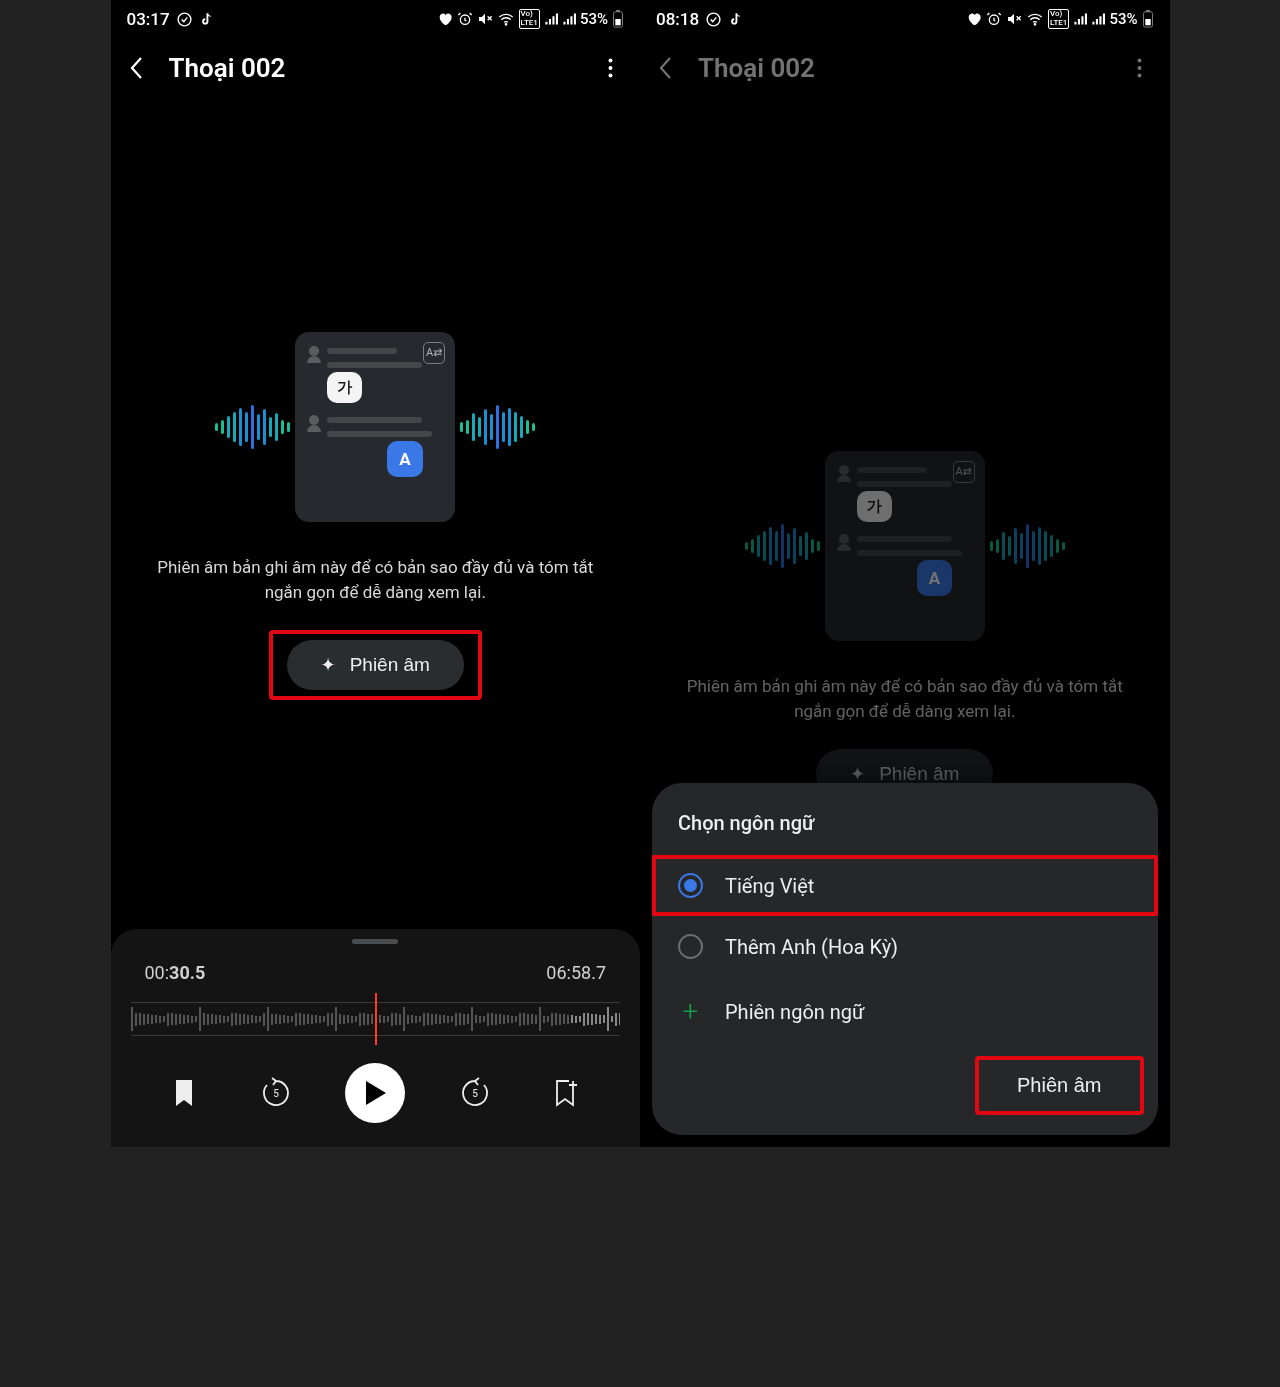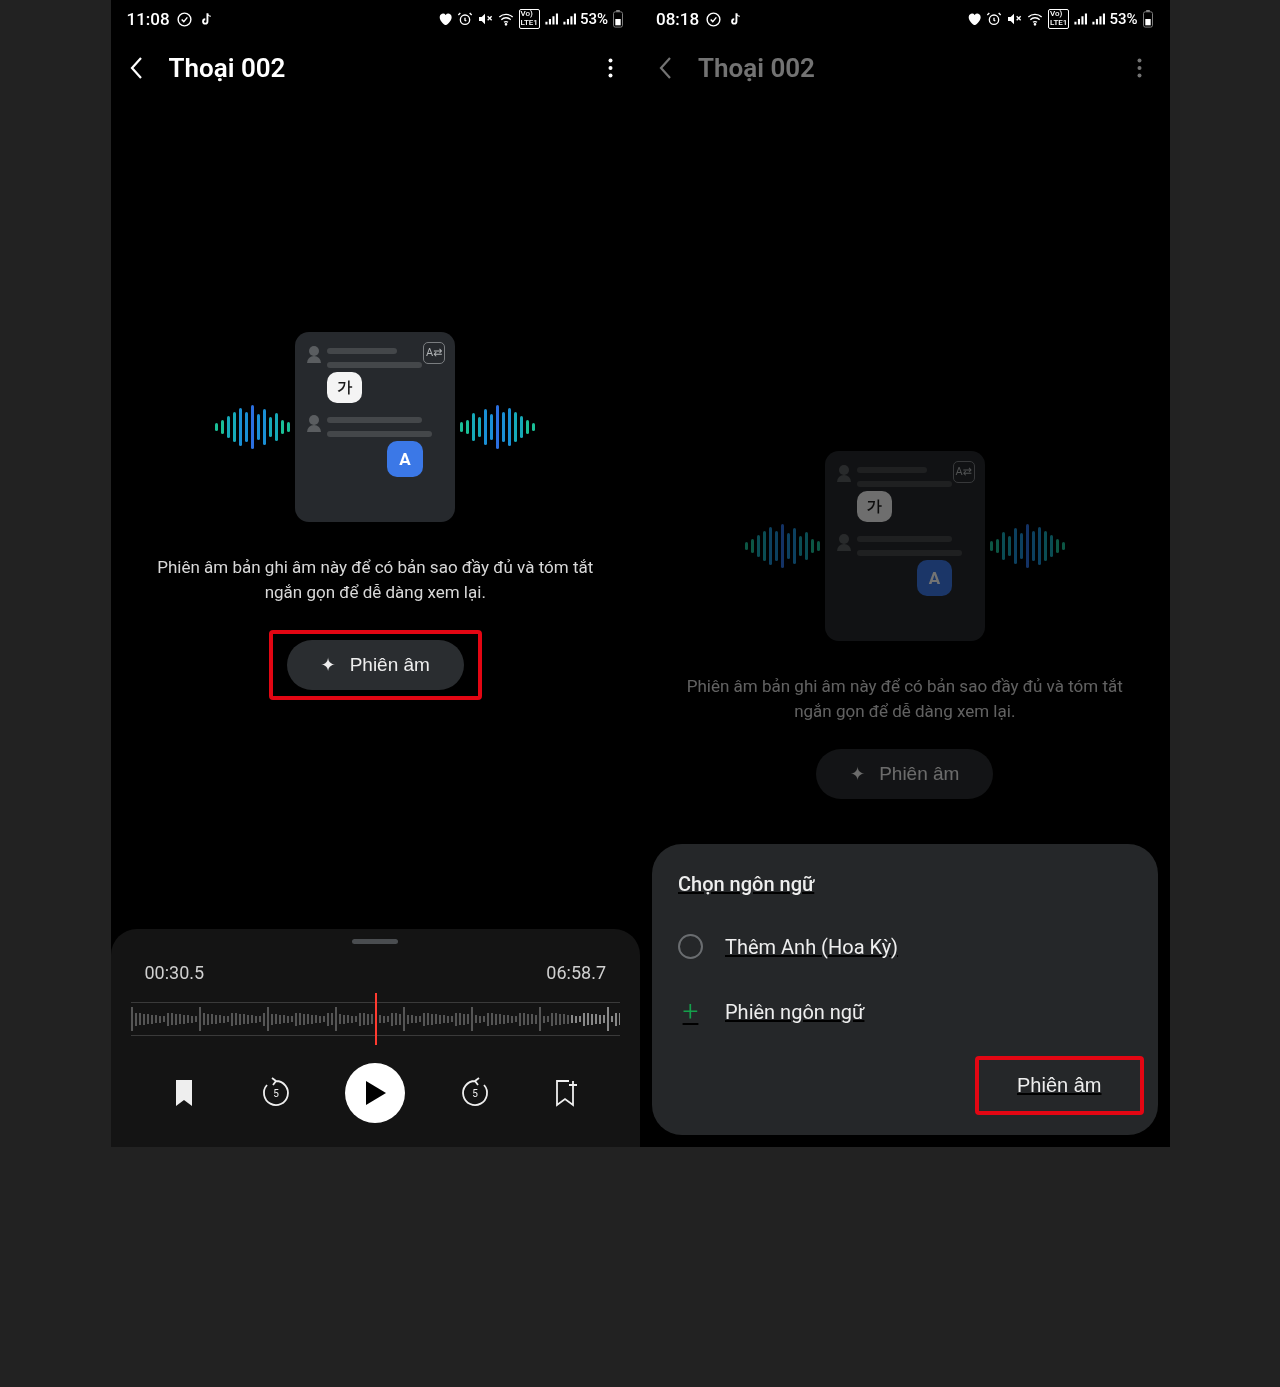--- a/index.html
+++ b/index.html
@@ -149,21 +149,21 @@
   }
   .grab-handle {
     width: 46px; height: 5px; background: #4a4d50; border-radius: 3px;
     margin: 0 auto 18px;
   }
   .time-row {
     display:flex; justify-content:space-between; color:#d0d0d0;
     font-size:18px; margin-bottom:14px; padding:0 14px;
   }
   .time-row .current { font-weight:400; }
-  .time-row .current .emph{font-weight:400;}
+  .time-row .current .emph{font-weight:700;}
   .waveform-track {
     height: 44px;
     position:relative;
     display:flex; align-items:center;
     margin-bottom: 12px;
   }
   .wf-line {
     border-top:1px solid #3a3a3a; border-bottom:1px solid #3a3a3a;
     height:34px; width:100%; position:relative; overflow:hidden;
     display:flex; align-items:center;
@@ -185,21 +185,20 @@
 
   
   .bottom-sheet {
     position:absolute;
     left:12px; right:12px; bottom:12px;
     background:#252729;
     border-radius:30px;
     padding: 28px 0 22px;
     box-shadow: 0 -8px 30px rgba(0,0,0,0.5);
     z-index:50;
-    text-decoration:underline;
   }
   .sheet-title {
     color:#eee; font-size:20px; font-weight:500;
     padding: 0 26px; margin-bottom: 20px;
   }
   .option {
     display:flex; align-items:center; gap:22px;
     padding: 18px 26px;
     color:#eee; font-size:20px;
   }
@@ -229,21 +228,21 @@
 </style>
 </head>
 <body>
 
 <div class="container">
 
   <div class="phone">
 
     <div class="status-bar">
       <div class="status-left">
-        <span>11:08</span>
+        <span>03:17</span>
         <svg width="17" height="17" viewBox="0 0 24 24" fill="none" stroke="currentColor" stroke-width="2">
             <circle cx="12" cy="12" r="9"></circle>
             <path d="M8 12l3 3 5-6"></path>
           </svg>
         <svg width="15" height="17" viewBox="0 0 24 24" fill="currentColor">
             <path d="M19 7.5a6 6 0 01-4-1.5V15a5 5 0 11-5-5v3a2 2 0 102 2V2h3a4 4 0 004 4z"></path>
           </svg>
       </div>
       <div class="status-right">
         <svg width="16" height="16" viewBox="0 0 24 24" fill="currentColor">
@@ -633,20 +632,24 @@
       </div>
       <div class="desc-text">Phiên âm bản ghi âm này để có bản sao đầy đủ và tóm tắt ngắn gọn để dễ dàng xem lại.</div>
       <button class="transcribe-btn">
         <span class="sparkle">✦</span>
         <span>Phiên âm</span>
       </button>
     </div>
 
     <div class="bottom-sheet">
       <div class="sheet-title">Chọn ngôn ngữ</div>
+      <div class="option hl">
+        <div class="radio selected"></div>
+        <span>Tiếng Việt</span>
+      </div>
       <div class="option">
         <div class="radio"></div>
         <span>Thêm Anh (Hoa Kỳ)</span>
       </div>
       <div class="option">
         <div class="plus-ic">+</div>
         <span>Phiên ngôn ngữ</span>
       </div>
       <div class="sheet-actions">
         <div class="sheet-divider"></div>

